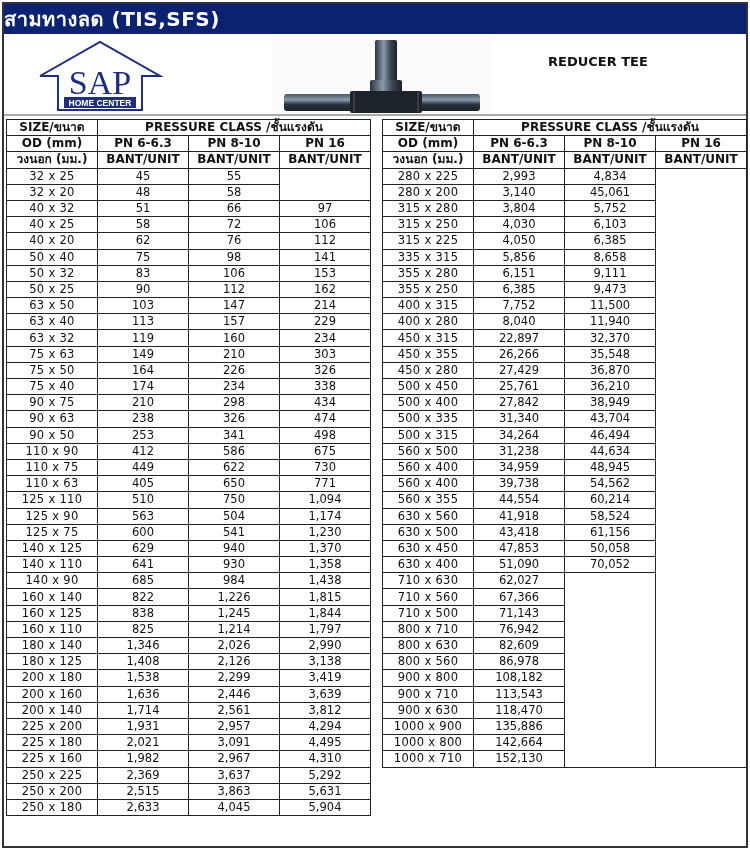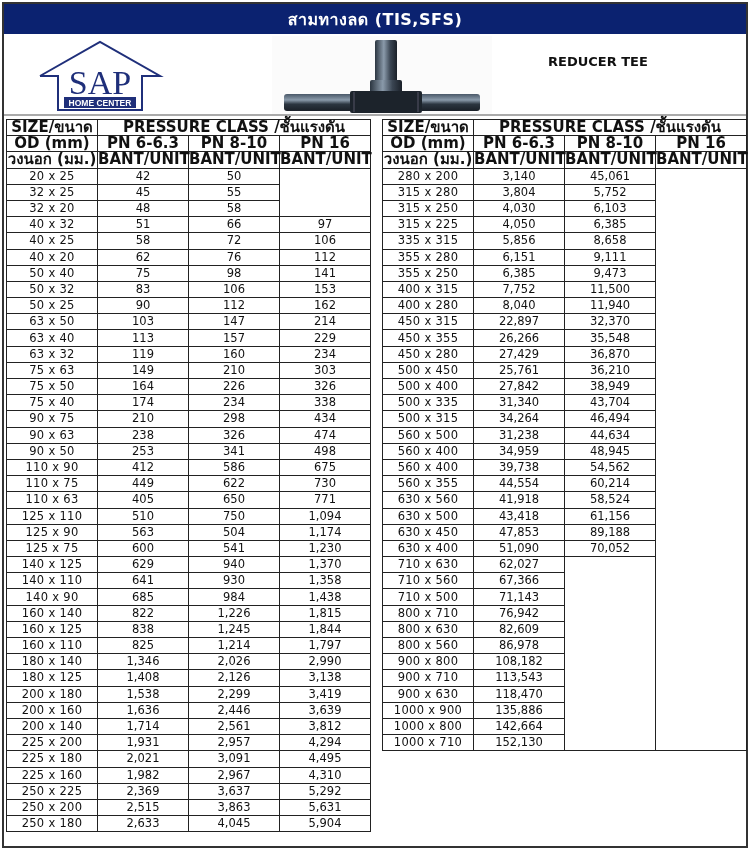--- a/index.html
+++ b/index.html
@@ -6,43 +6,43 @@
   html, body { width: 750px; height: 850px; background: #ffffff; overflow: hidden; }
   body { font-family: "DejaVu Sans", sans-serif; color: #111; position: relative; }
 
   .frame {
     position: absolute; left: 2px; top: 2px; width: 746px; height: 846px;
     border: 2px solid #333;
   }
   .title-bar {
     position: absolute; left: 4px; top: 4px; width: 742px; height: 30px;
     background: #0b2270; color: #fff;
-    display: flex; align-items: center; justify-content: center;
-    font-weight: bold; font-size: 16px; letter-spacing: 0.5px;
+    display: flex; align-items: center; justify-content: flex-start;
+    font-weight: bold; font-size: 20px; letter-spacing: 0.5px;
   }
   .header-area {
     position: absolute; left: 4px; top: 34px; width: 742px; height: 82px;
     background: #fff; border-bottom: 2px solid #aaa;
   }
   .logo { position: absolute; left: 32px; top: 6px; width: 128px; height: 72px; }
   .photo { position: absolute; left: 268px; top: 2px; width: 220px; height: 78px; }
   .product-name {
     position: absolute; left: 544px; top: 20px;
     font-weight: bold; font-size: 13px; color: #111;
   }
 
   table.price {
     position: absolute; border-collapse: collapse; table-layout: fixed;
     font-size: 11.5px; font-family: "DejaVu Sans", sans-serif;
   }
   table.price td, table.price th {
     border: 1.5px solid #222; height: 16.2px; text-align: center;
     padding: 0; white-space: nowrap; line-height: 13px;
   }
-  table.price th { font-weight: bold; font-size: 15px; }
+  table.price th { font-weight: bold; font-size: 12px; }
   table.price td.size { letter-spacing: 0.3px; }
   .tbl-left { left: 6px; top: 119px; width: 364px; }
   .tbl-right { left: 382px; top: 119px; width: 364px; }
 </style>
 </head>
 <body>
 
 <div class="frame"></div>
 
 <div class="title-bar">
@@ -104,26 +104,20 @@
     </tr>
     <tr>
       <th>วงนอก (มม.)</th>
       <th>BANT/UNIT</th>
       <th>BANT/UNIT</th>
       <th>BANT/UNIT</th>
     </tr>
   </thead>
   <tbody id="left-body">
       <tr>
-        <td class="size">20 x 25</td>
-        <td>42</td>
-        <td>50</td>
-        <td style="border-bottom: none;"></td>
-      </tr>
-      <tr>
         <td class="size">32 x 25</td>
         <td>45</td>
         <td>55</td>
         <td style="border-top: none; border-bottom: none;"></td>
       </tr>
       <tr>
         <td class="size">32 x 20</td>
         <td>48</td>
         <td>58</td>
         <td style="border-top: none;"></td>
@@ -379,20 +373,26 @@
     </tr>
     <tr>
       <th>วงนอก (มม.)</th>
       <th>BANT/UNIT</th>
       <th>BANT/UNIT</th>
       <th>BANT/UNIT</th>
     </tr>
   </thead>
   <tbody id="right-body">
       <tr>
+        <td class="size">280 x 225</td>
+        <td>2,993</td>
+        <td>4,834</td>
+        <td style="border-bottom: none;"></td>
+      </tr>
+      <tr>
         <td class="size">280 x 200</td>
         <td>3,140</td>
         <td>45,061</td>
         <td style="border-top: none; border-bottom: none;"></td>
       </tr>
       <tr>
         <td class="size">315 x 280</td>
         <td>3,804</td>
         <td>5,752</td>
         <td style="border-top: none; border-bottom: none;"></td>
@@ -513,21 +513,21 @@
       </tr>
       <tr>
         <td class="size">630 x 500</td>
         <td>43,418</td>
         <td>61,156</td>
         <td style="border-top: none; border-bottom: none;"></td>
       </tr>
       <tr>
         <td class="size">630 x 450</td>
         <td>47,853</td>
-        <td>89,188</td>
+        <td>50,058</td>
         <td style="border-top: none; border-bottom: none;"></td>
       </tr>
       <tr>
         <td class="size">630 x 400</td>
         <td>51,090</td>
         <td>70,052</td>
         <td style="border-top: none; border-bottom: none;"></td>
       </tr>
       <tr>
         <td class="size">710 x 630</td>

